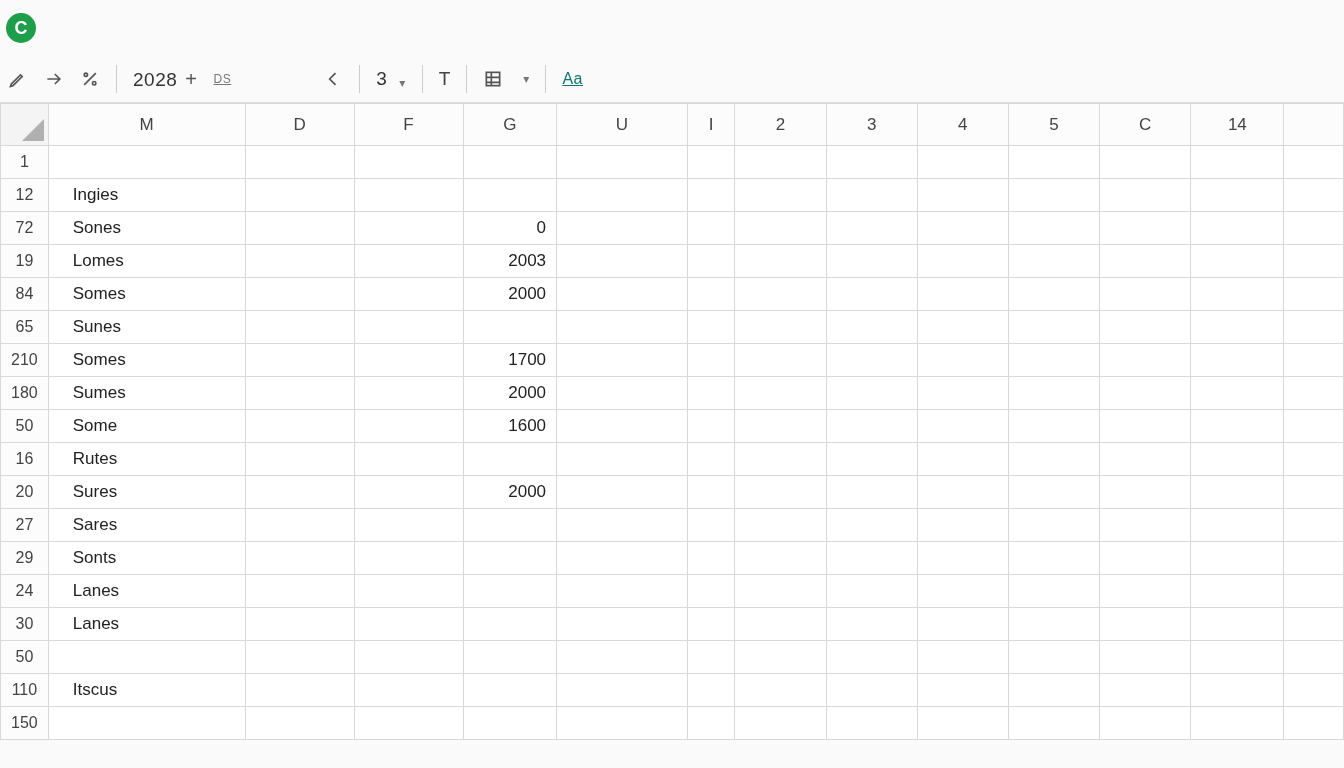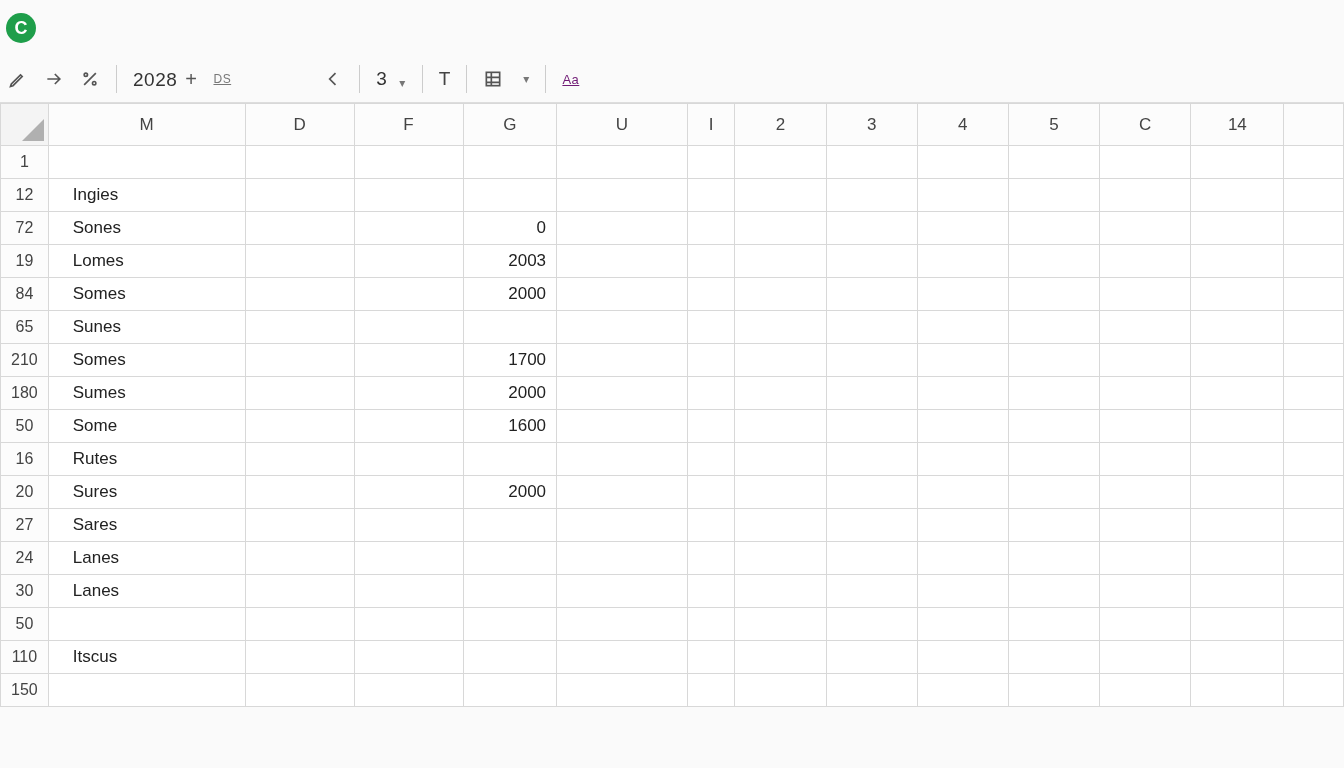--- a/index.html
+++ b/index.html
@@ -104,21 +104,21 @@
     <span style="font-size:19px;color:#444">T</span>
     <div class="sep"></div>
     <div class="tool">
       <svg viewBox="0 0 24 24">
           <rect x="4" y="4" width="16" height="16"></rect>
           <path d="M4 10h16M4 16h16M10 4v16"></path>
         </svg>
     </div>
     <span class="chev">▾</span>
     <div class="sep"></div>
-    <span class="small" style="font-size:13px;color:#701a75">Aa</span>
+    <span class="small" style="font-size:16px;color:#0f766e">Aa</span>
   </div>
 
   <div class="grid">
     <table id="sheet">
       <colgroup>
         <col class="rh">
         <col class="cM">
           <col class="cD">
           <col class="cF">
           <col class="cG">
@@ -337,20 +337,36 @@
             <td></td>
             <td></td>
             <td></td>
             <td></td>
             <td></td>
             <td></td>
             <td></td>
             <td></td>
           </tr>
           <tr>
+            <th class="rowhdr">29</th>
+            <td class="text">Sonts</td>
+            <td></td>
+            <td></td>
+            <td class="num"></td>
+            <td></td>
+            <td></td>
+            <td></td>
+            <td></td>
+            <td></td>
+            <td></td>
+            <td></td>
+            <td></td>
+            <td></td>
+          </tr>
+          <tr>
             <th class="rowhdr">24</th>
             <td class="text">Lanes</td>
             <td></td>
             <td></td>
             <td class="num"></td>
             <td></td>
             <td></td>
             <td></td>
             <td></td>
             <td></td>

